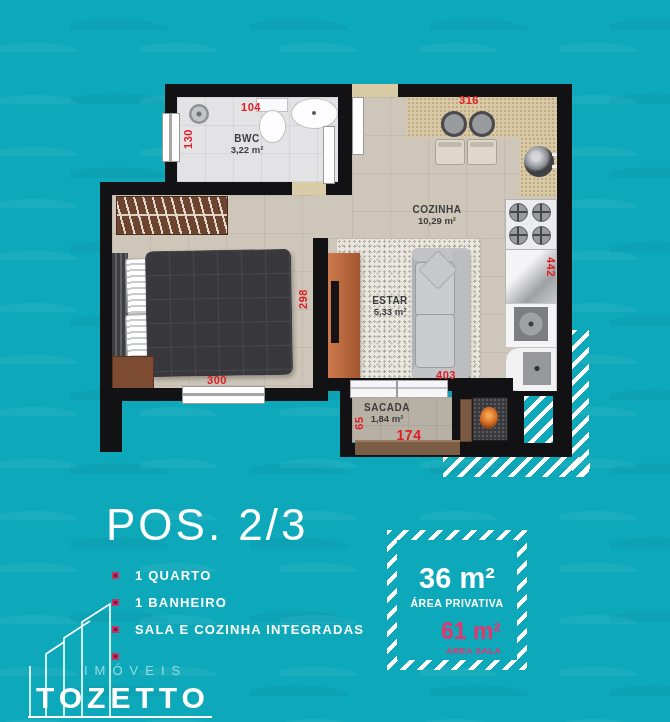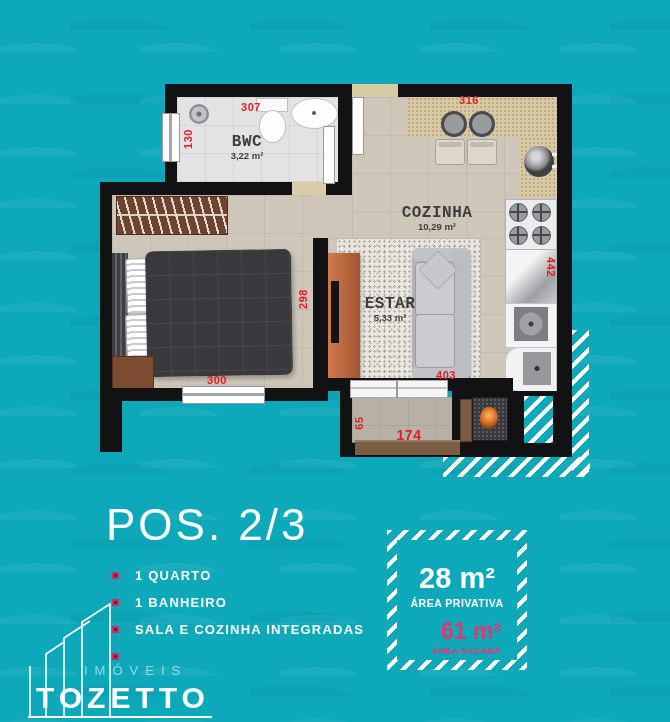--- a/index.html
+++ b/index.html
@@ -150,21 +150,21 @@
   #d248{left:237px;top:101px;width:28px;}
   #d130{left:174px;top:133px;width:28px;}
   #d316{left:455px;top:94px;width:28px;}
   #d442{left:537px;top:261px;width:28px;}
   #d298{left:289px;top:293px;width:28px;}
   #d300{left:200px;top:374px;width:34px;}
   #d355{left:430px;top:369px;width:32px;}
   #d65{left:348px;top:417px;width:22px;}
   #d174{left:392px;top:427px;width:34px;font-size:14px;}
   .rlabel{position:absolute;width:100px;text-align:center;color:#3e3e40;z-index:8;line-height:1.15;}
-  .rlabel .rname{font-weight:bold;font-size:16px;letter-spacing:.5px;display:block;font-family:Liberation Mono, monospace;}
+  .rlabel .rname{font-weight:bold;font-size:10px;letter-spacing:.5px;display:block;}
   .rlabel .rarea{font-weight:bold;font-size:9.5px;display:block;}
   #l-bwc{left:197px;top:133px;}
   #l-coz{left:387px;top:204px;}
   #l-qua{left:193px;top:234px;}
   #l-est{left:340px;top:295px;}
   #l-sac{left:337px;top:402px;}
   
   #pos-title{left:106px;top:500px;font-size:44px;color:#fff;letter-spacing:3px;font-weight:400;z-index:5;}
   #features{left:112px;top:569px;list-style:none;margin:0;padding:0;z-index:5;}
   #features li{display:flex;align-items:center;height:13px;margin-bottom:14px;}
@@ -263,41 +263,45 @@
 
   <div id="deck" class="abs"></div>
   <div id="balc-brown" class="abs"></div>
   <div id="grill" class="abs"></div>
   <div id="coals" class="abs"></div>
 
   <div id="shaft" class="abs hatch"></div>
   <div id="hatch-right" class="abs hatch"></div>
   <div id="hatch-bottom" class="abs hatch"></div>
 
-  <div id="d248" class="dim">307</div>
+  <div id="d248" class="dim">104</div>
   <div id="d130" class="dim rot-ccw">130</div>
   <div id="d316" class="dim">316</div>
   <div id="d442" class="dim rot-cw">442</div>
   <div id="d298" class="dim rot-ccw">298</div>
   <div id="d300" class="dim">300</div>
   <div id="d355" class="dim">403</div>
   <div id="d65" class="dim rot-ccw">65</div>
   <div id="d174" class="dim">174</div>
 
   <div id="l-bwc" class="rlabel">
     <span class="rname">BWC</span>
     <span class="rarea">3,22 m²</span>
   </div>
   <div id="l-coz" class="rlabel">
     <span class="rname">COZINHA</span>
     <span class="rarea">10,29 m²</span>
   </div>
   <div id="l-est" class="rlabel">
     <span class="rname">ESTAR</span>
     <span class="rarea">5,33 m²</span>
+  </div>
+  <div id="l-sac" class="rlabel">
+    <span class="rname">SACADA</span>
+    <span class="rarea">1,84 m²</span>
   </div>
 </div>
 
 <div id="pos-title" class="abs">POS. 2/3</div>
 
 <ul id="features" class="abs">
   <li>
     <span class="bullet"></span>
     <span class="feat-label">1 QUARTO</span>
   </li>
@@ -309,24 +313,24 @@
     <span class="bullet"></span>
     <span class="feat-label">SALA E COZINHA INTEGRADAS</span>
   </li>
   <li>
     <span class="bullet"></span>
   </li>
 </ul>
 
 <div id="area-card" class="abs hatch">
   <div id="area-card-inner">
-    <div id="a-private-value">28 m²</div>
+    <div id="a-private-value">36 m²</div>
     <div id="a-private-label">ÁREA PRIVATIVA</div>
     <div id="a-total-value">61 m²</div>
-    <div id="a-total-label">ÁREA SACADA</div>
+    <div id="a-total-label">ÁREA SALA</div>
   </div>
 </div>
 
 <svg id="brand-svg" class="abs" width="210" height="140" viewBox="0 0 210 140" fill="none">
   <path d="M72,134 L72,40 L100,22 L100,134" stroke="#ffffff" stroke-width="1.6"></path>
   <path d="M54,134 L54,56 L80,39" stroke="#ffffff" stroke-width="1.6"></path>
   <path d="M36,134 L36,72 L54,60" stroke="#ffffff" stroke-width="1.6"></path>
   <path d="M20,134 L20,84" stroke="#ffffff" stroke-width="1.6"></path>
   <path d="M18,135 L202,135" stroke="#ffffff" stroke-width="1.8"></path>
 </svg>

